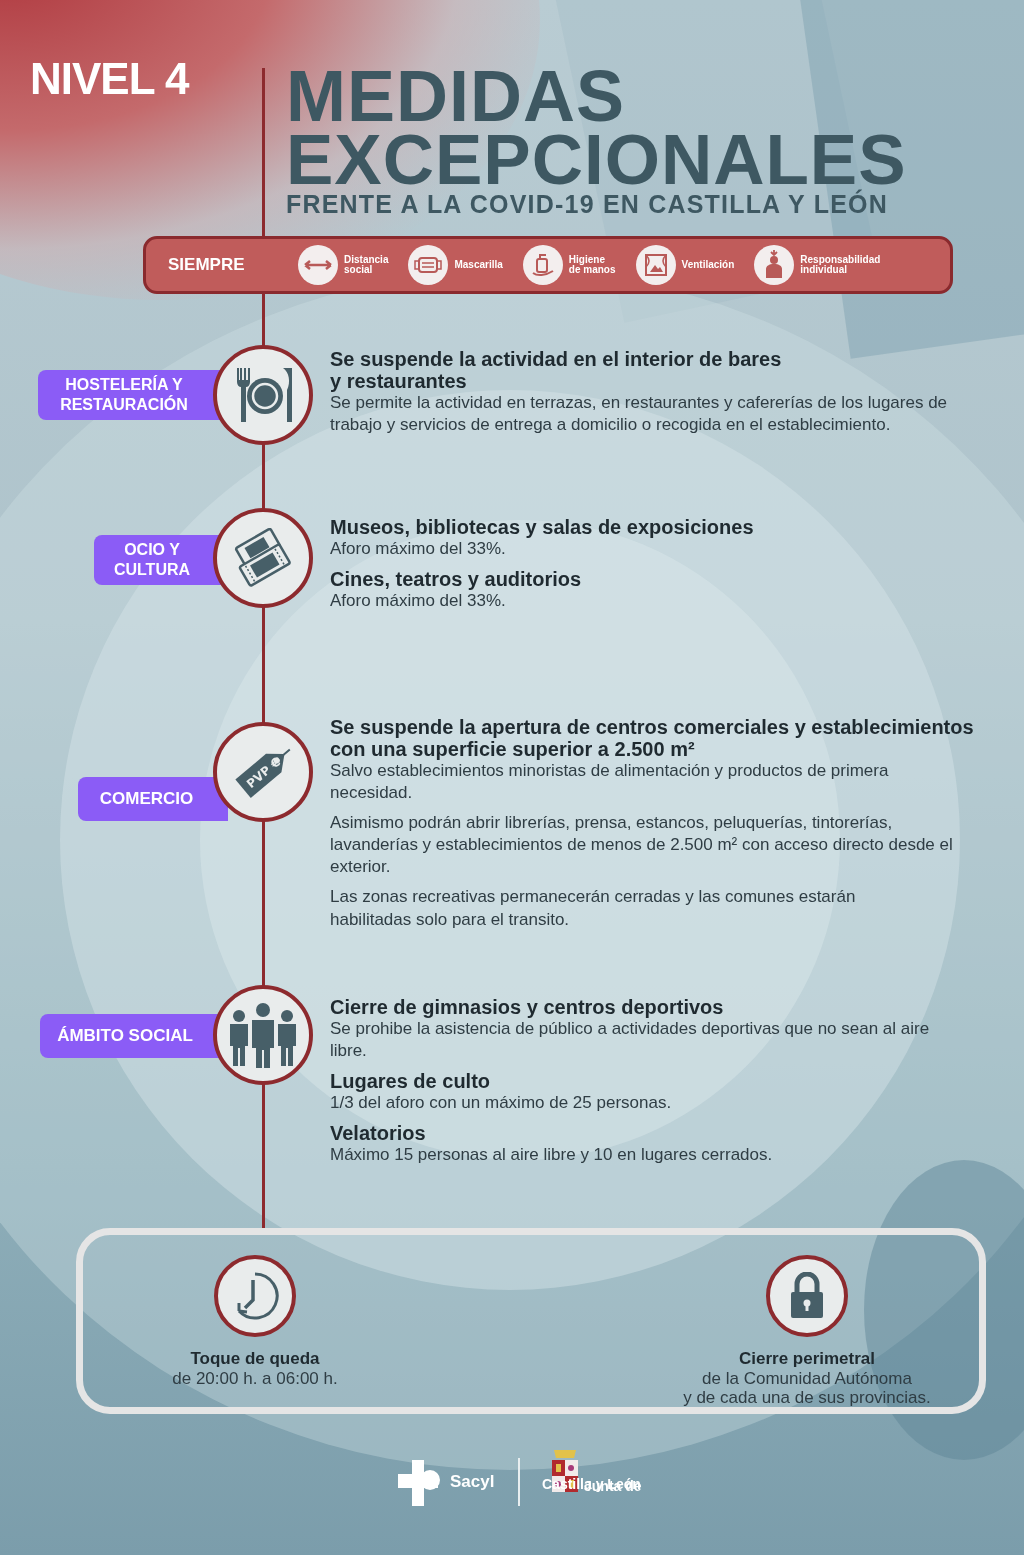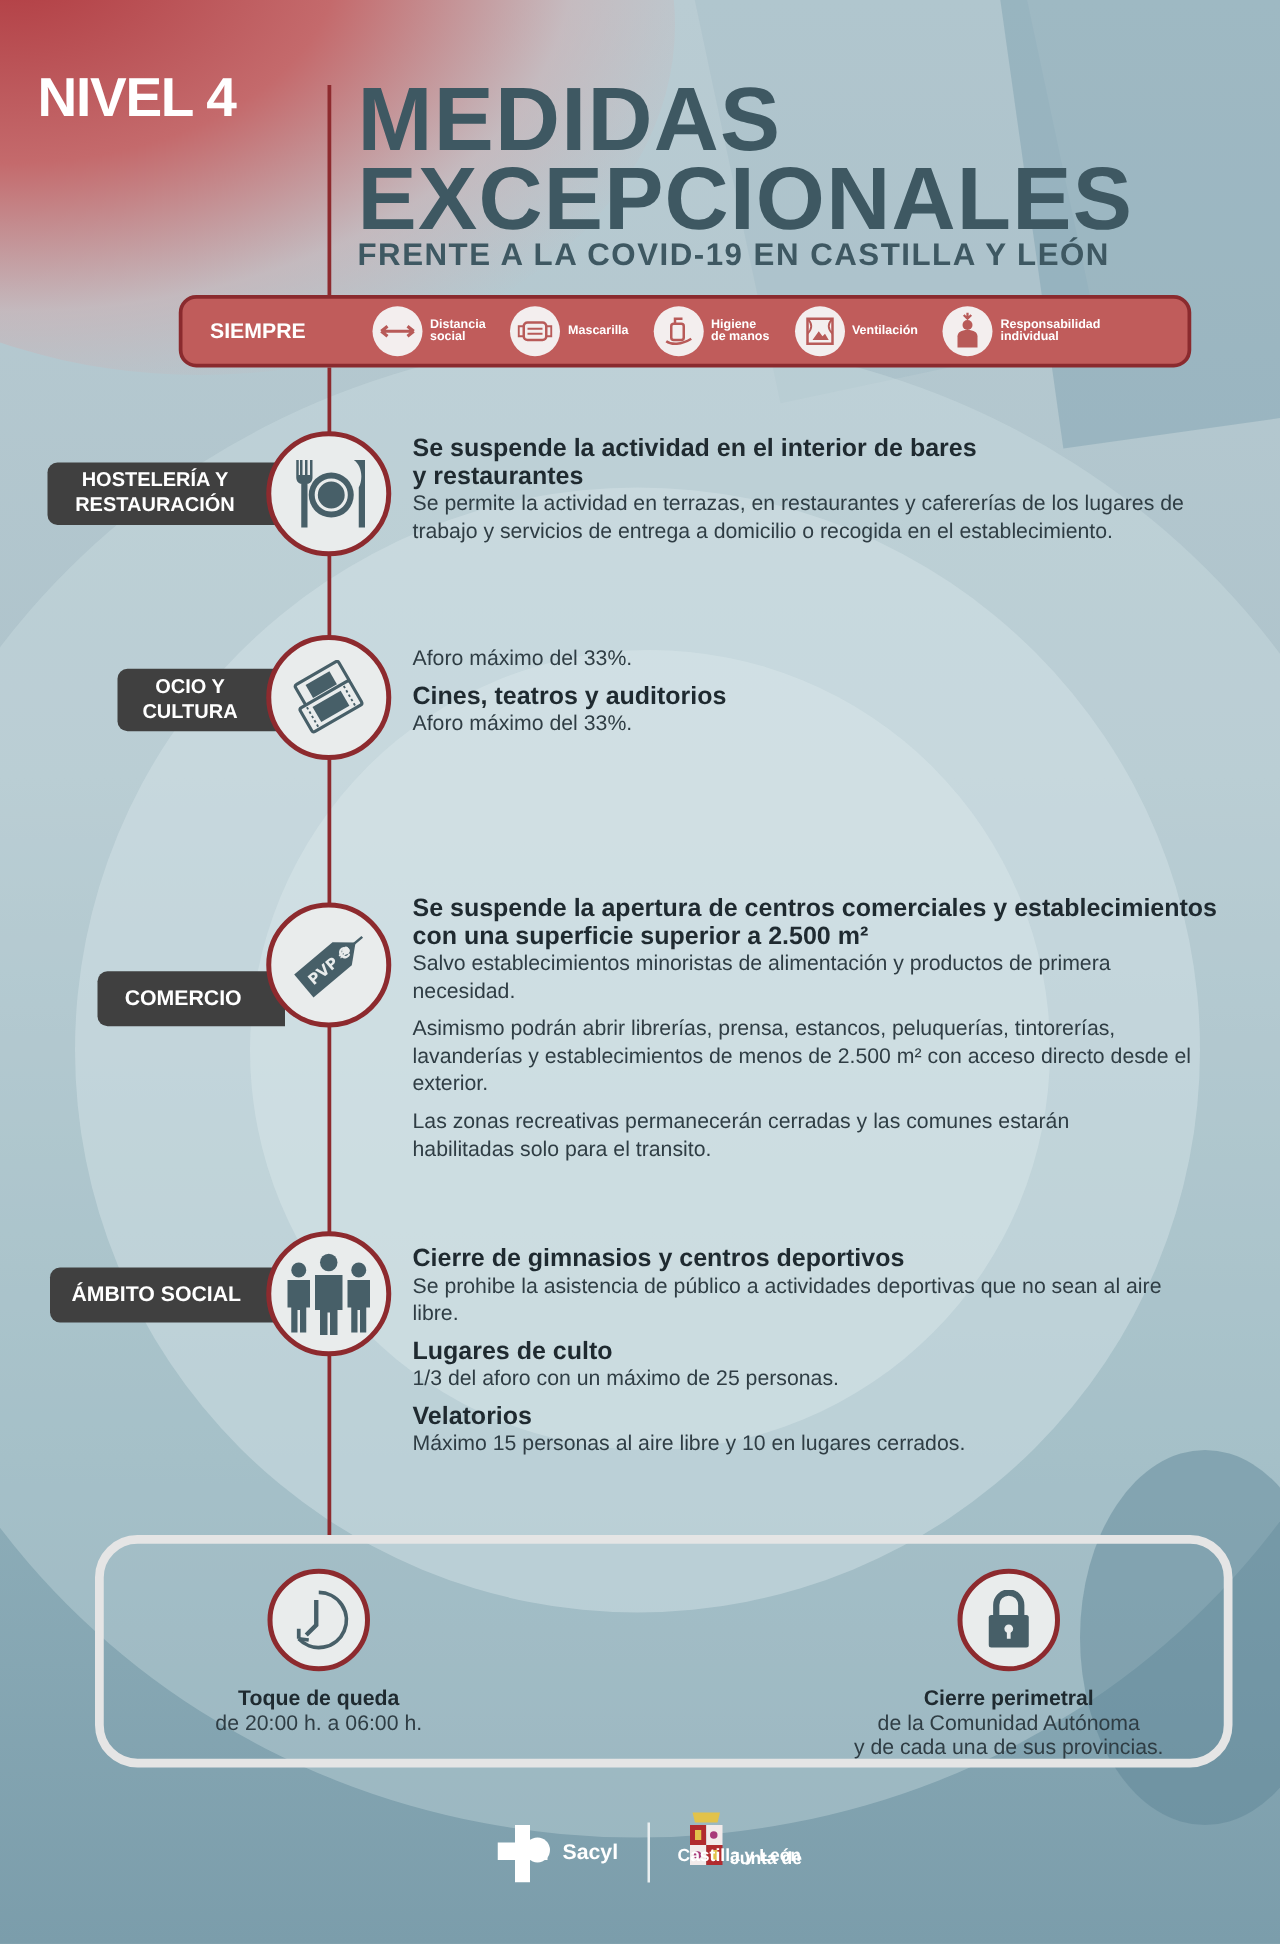--- a/index.html
+++ b/index.html
@@ -55,21 +55,21 @@
   .siempre-icon {
     width: 40px; height: 40px; border-radius: 50%; background: #f3eeee;
     display: flex; align-items: center; justify-content: center;
     color: #b85a58; font-size: 18px; margin-right: 6px;
   }
   .siempre-text { color: #fff; font-size: 10px; font-weight: 700; line-height: 1.05; }
 
   .vline-main { position: absolute; left: 262px; top: 294px; width: 3px; height: 936px; background: #8d2a2e; }
 
   .section-label {
-    position: absolute; background: #404040; color: #fff; font-weight: 700;
+    position: absolute; background: #8b5cf6; color: #fff; font-weight: 700;
     font-size: 17px; line-height: 1.25; text-align: center;
     border-radius: 8px 0 0 8px; padding: 6px 30px 6px 12px;
     display: flex; align-items: center; justify-content: center;
   }
   .section-circle {
     position: absolute; width: 100px; height: 100px; border-radius: 50%;
     background: #e9ecec; border: 4px solid #8d2a2e;
     display: flex; align-items: center; justify-content: center;
   }
   .section-text { position: absolute; left: 330px; width: 660px; }
@@ -220,20 +220,21 @@
         <rect x="16" y="8" width="40" height="20" rx="2" fill="none" stroke="#475f68" stroke-width="2.5"></rect>
         <rect x="24" y="12" width="22" height="12" fill="#475f68"></rect>
         <rect x="10" y="26" width="46" height="22" rx="2" fill="#e9ecec" stroke="#475f68" stroke-width="2.5"></rect>
         <rect x="20" y="30" width="26" height="14" fill="#475f68"></rect>
         <path d="M16 28v18M50 28v18" stroke="#475f68" stroke-width="1.5" stroke-dasharray="2 2"></path>
       </g>
     </svg>
   </div>
   <div class="section-text" style="top:508px;">
     <div class="gap"></div>
+    <div class="h">Museos, bibliotecas y salas de exposiciones</div>
     <div class="p">Aforo máximo del 33%.</div>
     <div class="gap"></div>
     <div class="h">Cines, teatros y auditorios</div>
     <div class="p">Aforo máximo del 33%.</div>
   </div>
 
   <div class="section-label" style="left:78px; top:777px; width:150px; height:44px;padding-left:17px;">COMERCIO</div>
   <div class="section-circle" style="left:213px; top:722px;">
     <svg width="72" height="72" viewBox="0 0 72 72">
       <g transform="rotate(-40 36 36)">

